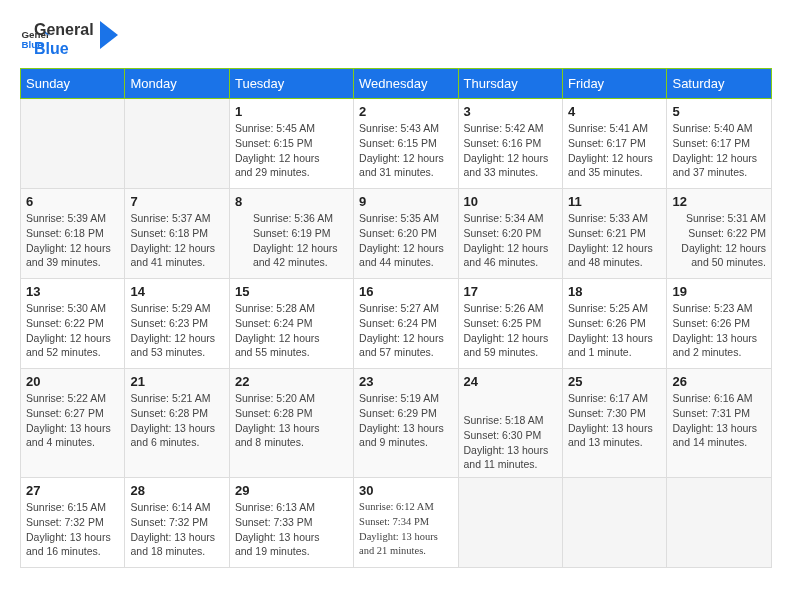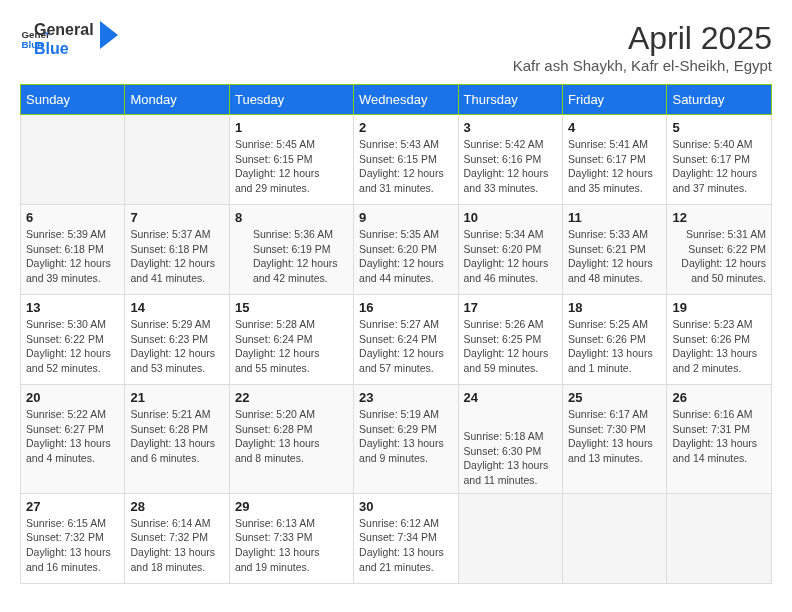--- a/index.html
+++ b/index.html
@@ -89,24 +89,20 @@
       <polygon points="32,8 40,16 32,12" fill="#1a73e8"></polygon>
     </svg>
     <div style="display:flex;flex-direction:column;line-height:1.2;margin-left:-20px">
       <span style="font-size:16px;font-weight:bold;color:#333;">General</span>
       <span style="font-size:16px;font-weight:bold;color:#1a73e8;">Blue</span>
     </div>
     <svg width="18" height="28" viewBox="0 0 18 28" style="margin-left:2px;margin-top:-8px">
       <polygon points="0,0 18,14 0,28" fill="#1a73e8"></polygon>
     </svg>
   </div>
-  <div class="title-block">
-    <div class="main-title">April 2025</div>
-    <div class="subtitle">Kafr ash Shaykh, Kafr el-Sheikh, Egypt</div>
-  </div>
 </div>
 
 <table>
   <thead>
     <tr>
     <th>Sunday</th>
         <th>Monday</th>
         <th>Tuesday</th>
         <th>Wednesday</th>
         <th>Thursday</th>
@@ -324,21 +320,21 @@
         </td>
         <td>
           <div class="day-num">29</div>
           <div class="day-info" style="white-space: pre-line;">Sunrise: 6:13 AM
 Sunset: 7:33 PM
 Daylight: 13 hours
 and 19 minutes.</div>
         </td>
         <td>
           <div class="day-num">30</div>
-          <div class="day-info" style="white-space: pre-line;">Sunrise: 6:12 AM
+          <div class="day-info" style="white-space: pre-line; font-family: Liberation Serif, serif;">Sunrise: 6:12 AM
 Sunset: 7:34 PM
 Daylight: 13 hours
 and 21 minutes.</div>
         </td>
         <td class="empty"></td>
         <td class="empty"></td>
         <td class="empty"></td>
       </tr>
     </tbody>
 </table>

